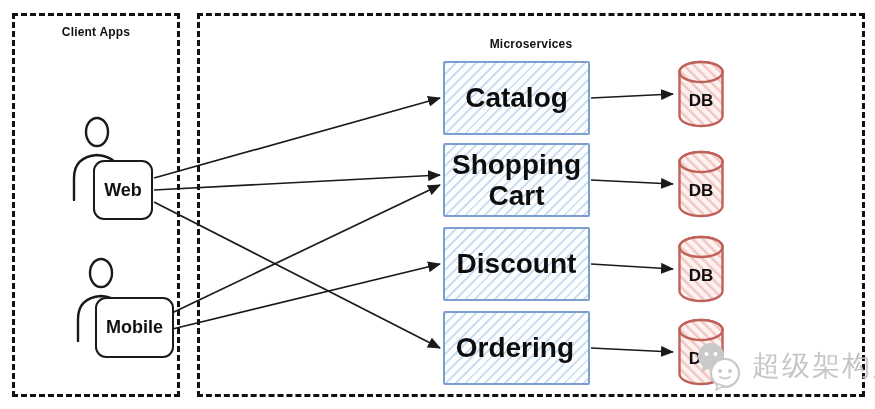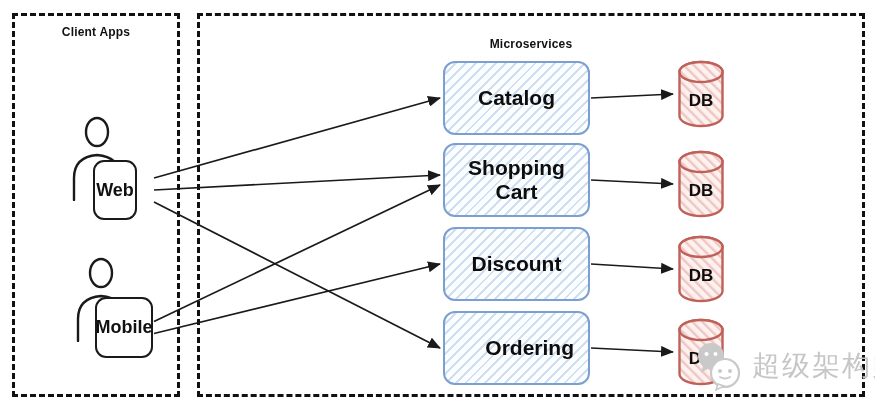--- a/index.html
+++ b/index.html
@@ -12,28 +12,28 @@
   .panel-micro{left:197px;top:13px;width:668px;height:384px;}
   .panel-title{position:absolute;text-align:center;font-weight:bold;font-size:12px;letter-spacing:.2px;}
   .title-client{left:12px;top:25px;width:168px;}
   .title-micro{left:197px;top:37px;width:668px;}
   .person{position:absolute;z-index:2;}
   .client-label{
     position:absolute;z-index:4;background:#fff;border:2.5px solid #1a1a1a;border-radius:11px;
     display:flex;align-items:center;justify-content:center;font-weight:bold;font-size:18px;
     box-sizing:border-box;white-space:nowrap;overflow:visible;
   }
-  .label-web{left:93px;top:160px;width:44px;height:60px;}
-  .label-mobile{left:95px;top:297px;width:58px;height:61px;}
+  .label-web{left:93px;top:160px;width:60px;height:60px;}
+  .label-mobile{left:95px;top:297px;width:79px;height:61px;}
   .service-box{
     position:absolute;left:443px;width:147px;height:74px;box-sizing:border-box;z-index:2;
-    border:2px solid #7b9fd0;border-radius:12px;
+    border:2px solid #7b9fd0;border-radius:2px;
     background:repeating-linear-gradient(135deg,#cfdff2 0 2px,rgba(255,255,255,0) 2px 7px),#fdfeff;
     display:flex;align-items:center;justify-content:center;text-align:center;
-    font-weight:bold;font-size:21px;line-height:1.12;padding:0 14px;color:#0d0d0d;
+    font-weight:bold;font-size:28px;line-height:1.12;padding:0 14px;color:#0d0d0d;
   }
   .svc-0{top:61px;} .svc-1{top:143px;} .svc-2{top:227px;} .svc-3{top:311px;justify-content:flex-end;}
   .db{position:absolute;left:676px;width:50px;height:70px;z-index:2;}
   .db-0{top:59px;} .db-1{top:149px;} .db-2{top:234px;} .db-3{top:317px;}
   .db svg{position:absolute;left:0;top:0;}
   .db-label{position:absolute;left:0;right:0;top:32px;text-align:center;font-weight:bold;font-size:17px;color:#0d0d0d;}
   #edge-layer{position:absolute;left:0;top:0;z-index:3;pointer-events:none;}
   .watermark{position:absolute;left:694px;top:340px;z-index:10;display:flex;align-items:center;gap:8px;}
   .watermark-text{font-size:28px;color:#c6c6c6;letter-spacing:2px;white-space:nowrap;}
 </style>

